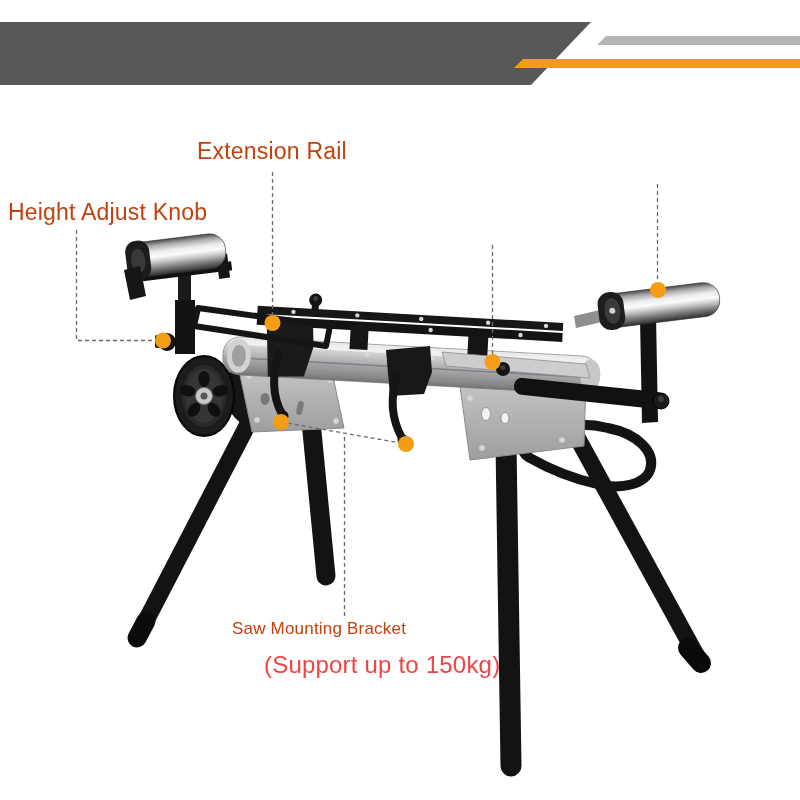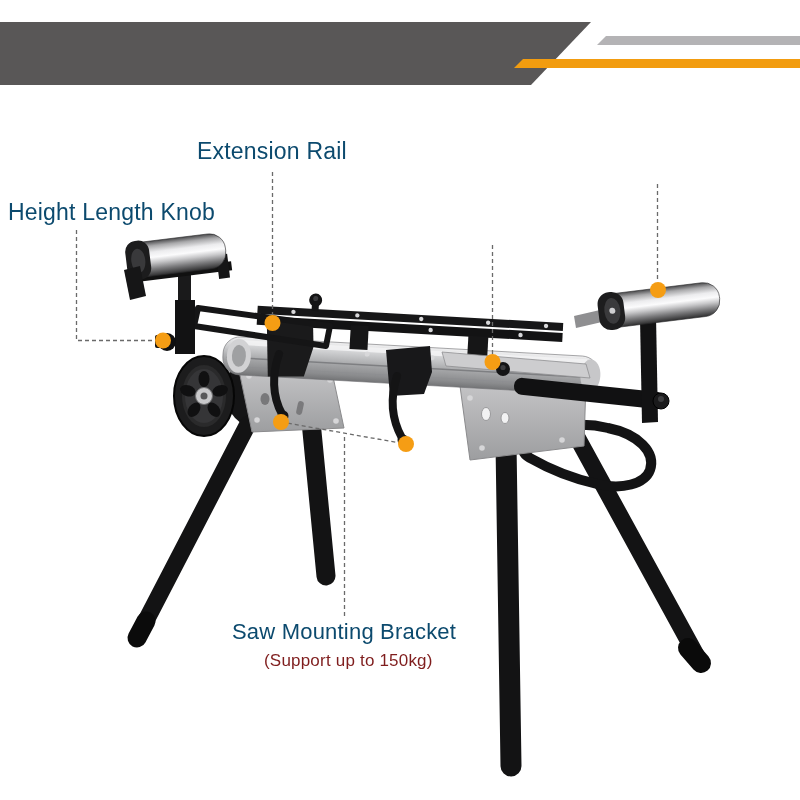--- a/index.html
+++ b/index.html
@@ -3,24 +3,24 @@
 <meta charset="utf-8">
 <style>
   html,body{margin:0;padding:0;background:#ffffff;}
   .canvas{
     position:relative;width:800px;height:800px;background:#ffffff;overflow:hidden;
     font-family:"Liberation Sans", sans-serif;
   }
   .art{position:absolute;left:0;top:0;width:800px;height:800px;}
   .label{
     position:absolute;white-space:nowrap;font-weight:400;
-    color:#0c4a6e;font-size:23px;line-height:1.1;letter-spacing:0.2px;
+    color:#c2410c;font-size:23px;line-height:1.1;letter-spacing:0.2px;
   }
-  .label.big{font-size:22px;text-align:center;}
-  .label.sub{color:#7f1d1d;font-size:17px;}
+  .label.big{font-size:17px;text-align:center;}
+  .label.sub{color:#ef4444;font-size:24px;}
 </style>
 </head>
 <body>
 
 <div class="canvas">
 
   <svg class="art" viewBox="0 0 800 800">
     <defs>
       <linearGradient id="rollerGrad" x1="0" y1="0" x2="0" y2="1">
         <stop offset="0" stop-color="#4a4a4c"></stop>
@@ -204,20 +204,20 @@
       <circle cx="163" cy="340.5" r="8"></circle>
       <circle cx="658" cy="290" r="8"></circle>
       <circle cx="492.5" cy="362" r="8"></circle>
       <circle cx="281" cy="422" r="8"></circle>
       <circle cx="406" cy="444" r="8"></circle>
     </g>
   </svg>
 
   <div class="label" style="left:197px;top:139px">Extension Rail</div>
 
-  <div class="label" style="left:8px;top:200px">Height Length Knob</div>
+  <div class="label" style="left:8px;top:200px">Height Adjust Knob</div>
 
 
 
   <div class="label big" style="left:232px;top:620px">Saw Mounting Bracket</div>
 
   <div class="label sub" style="left:264px;top:652px">(Support up to 150kg)</div>
 </div>
 
 </body></html>

